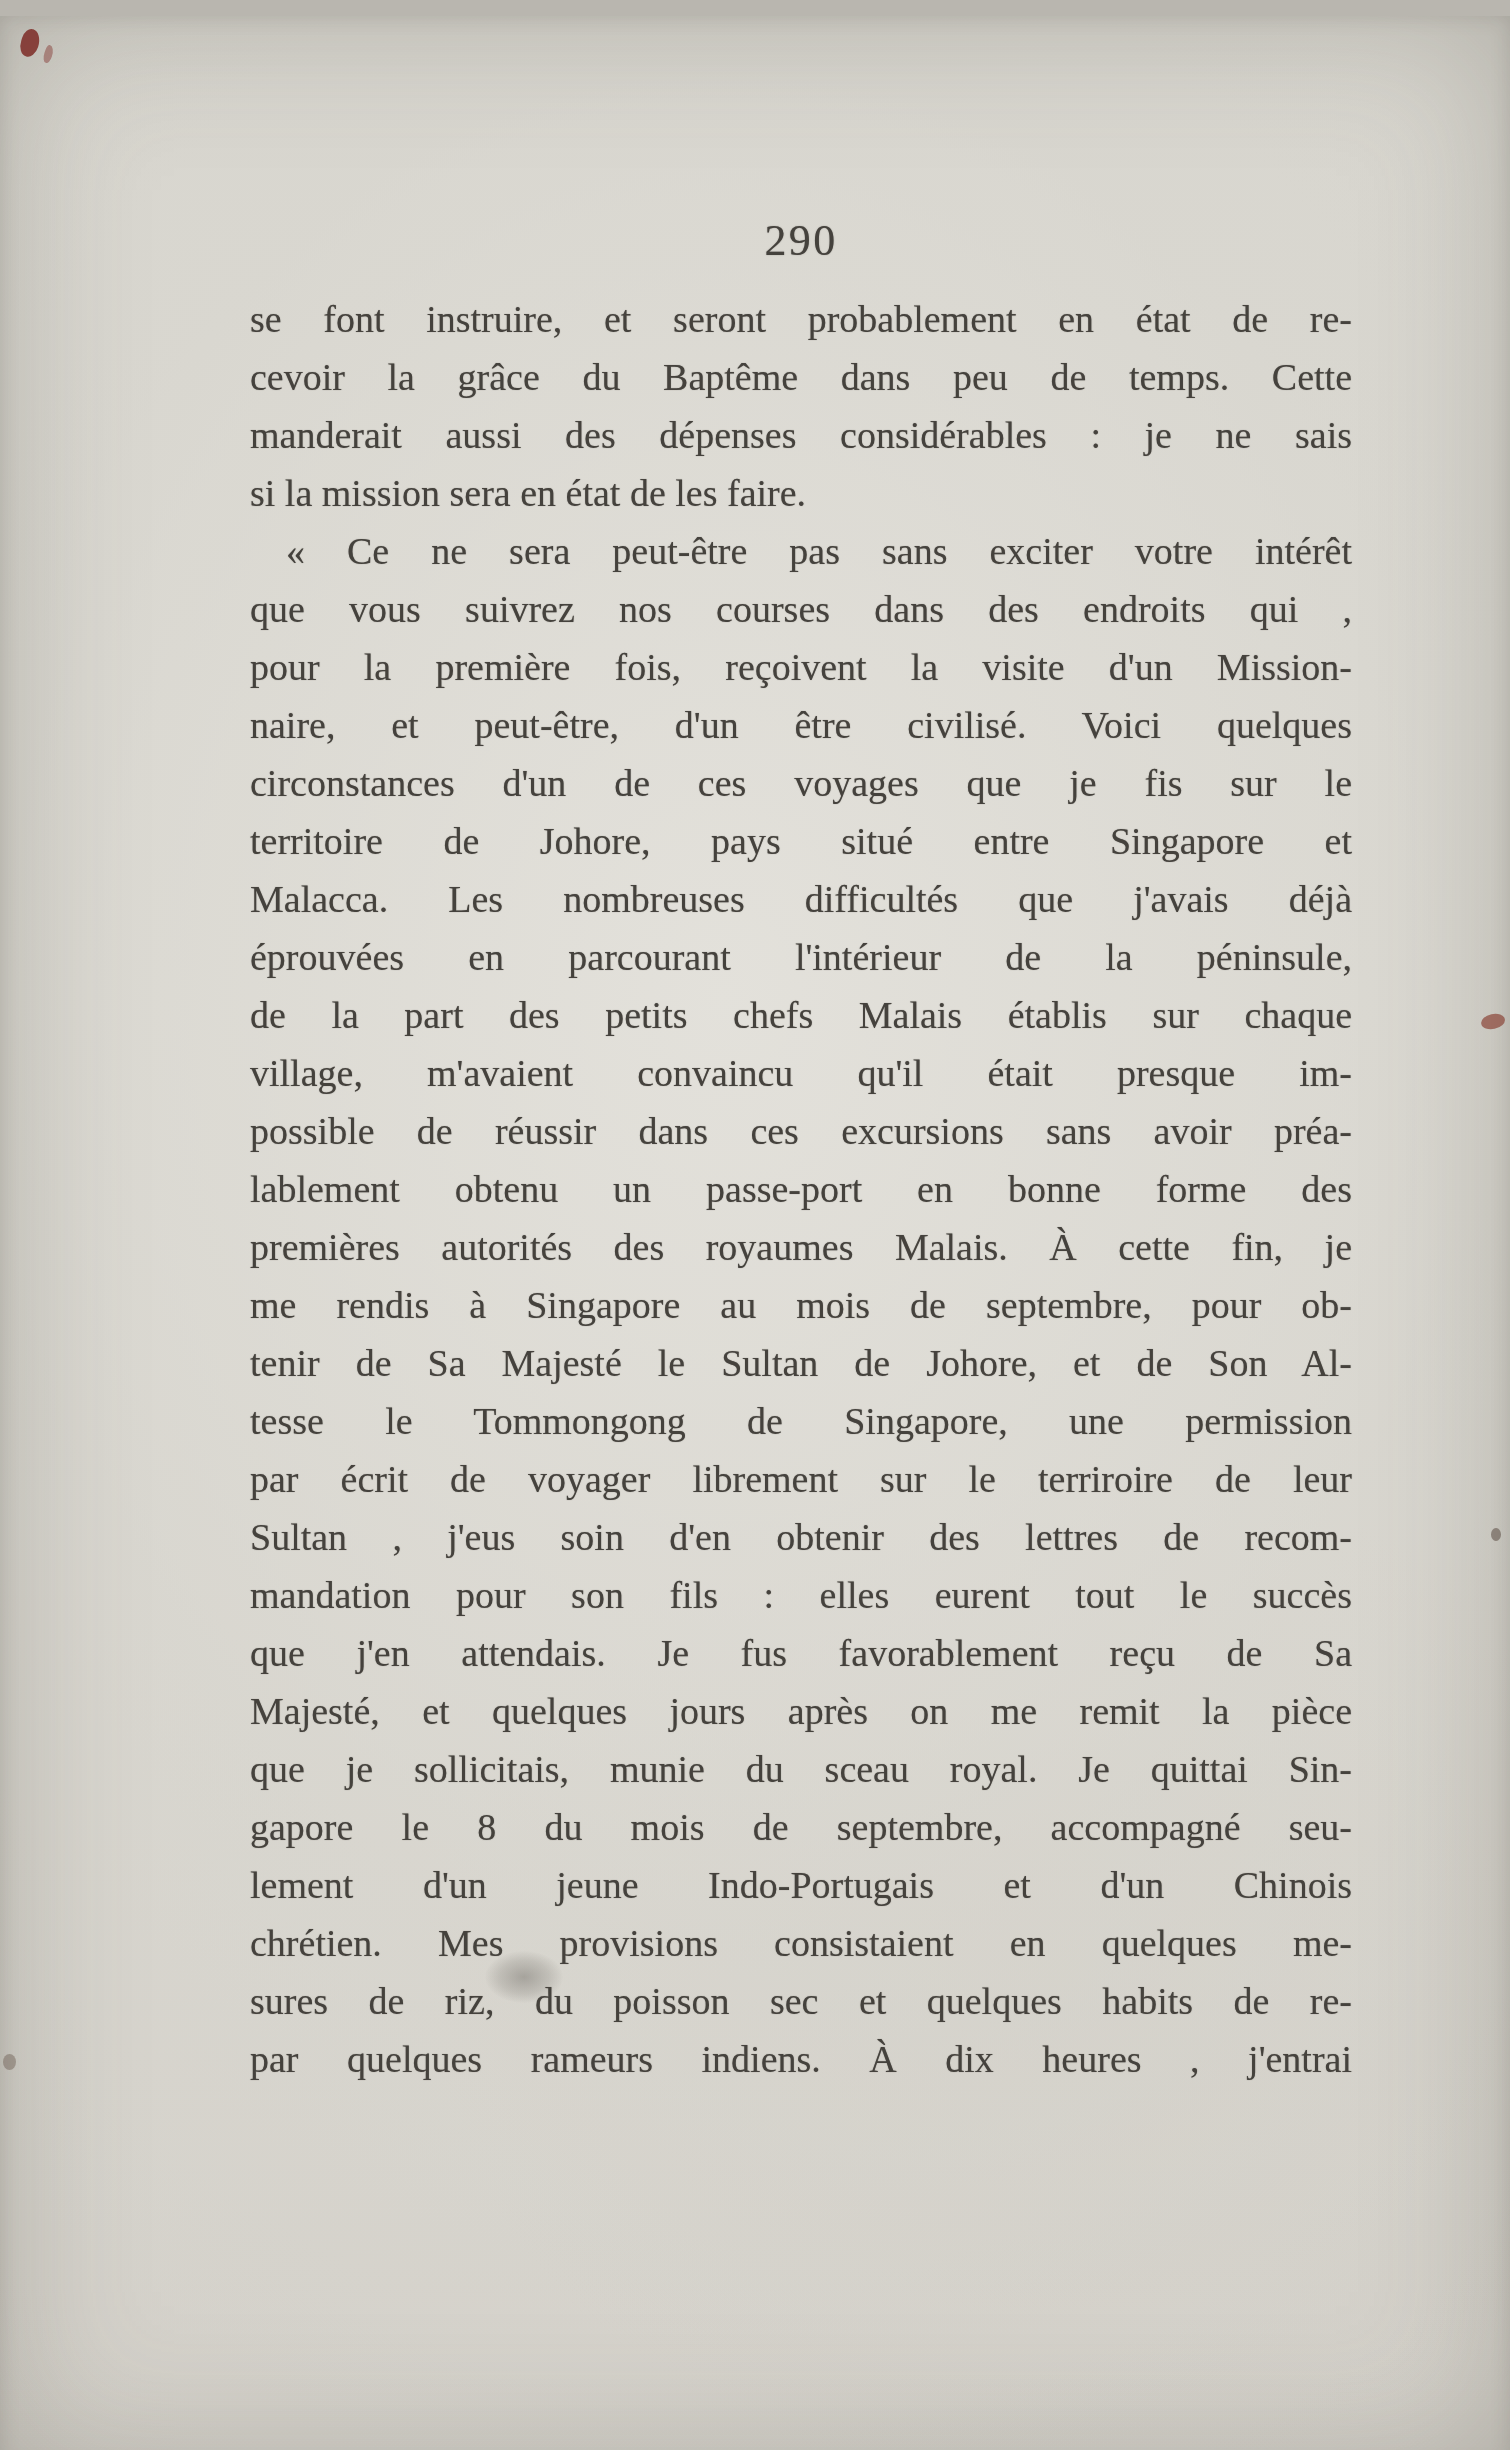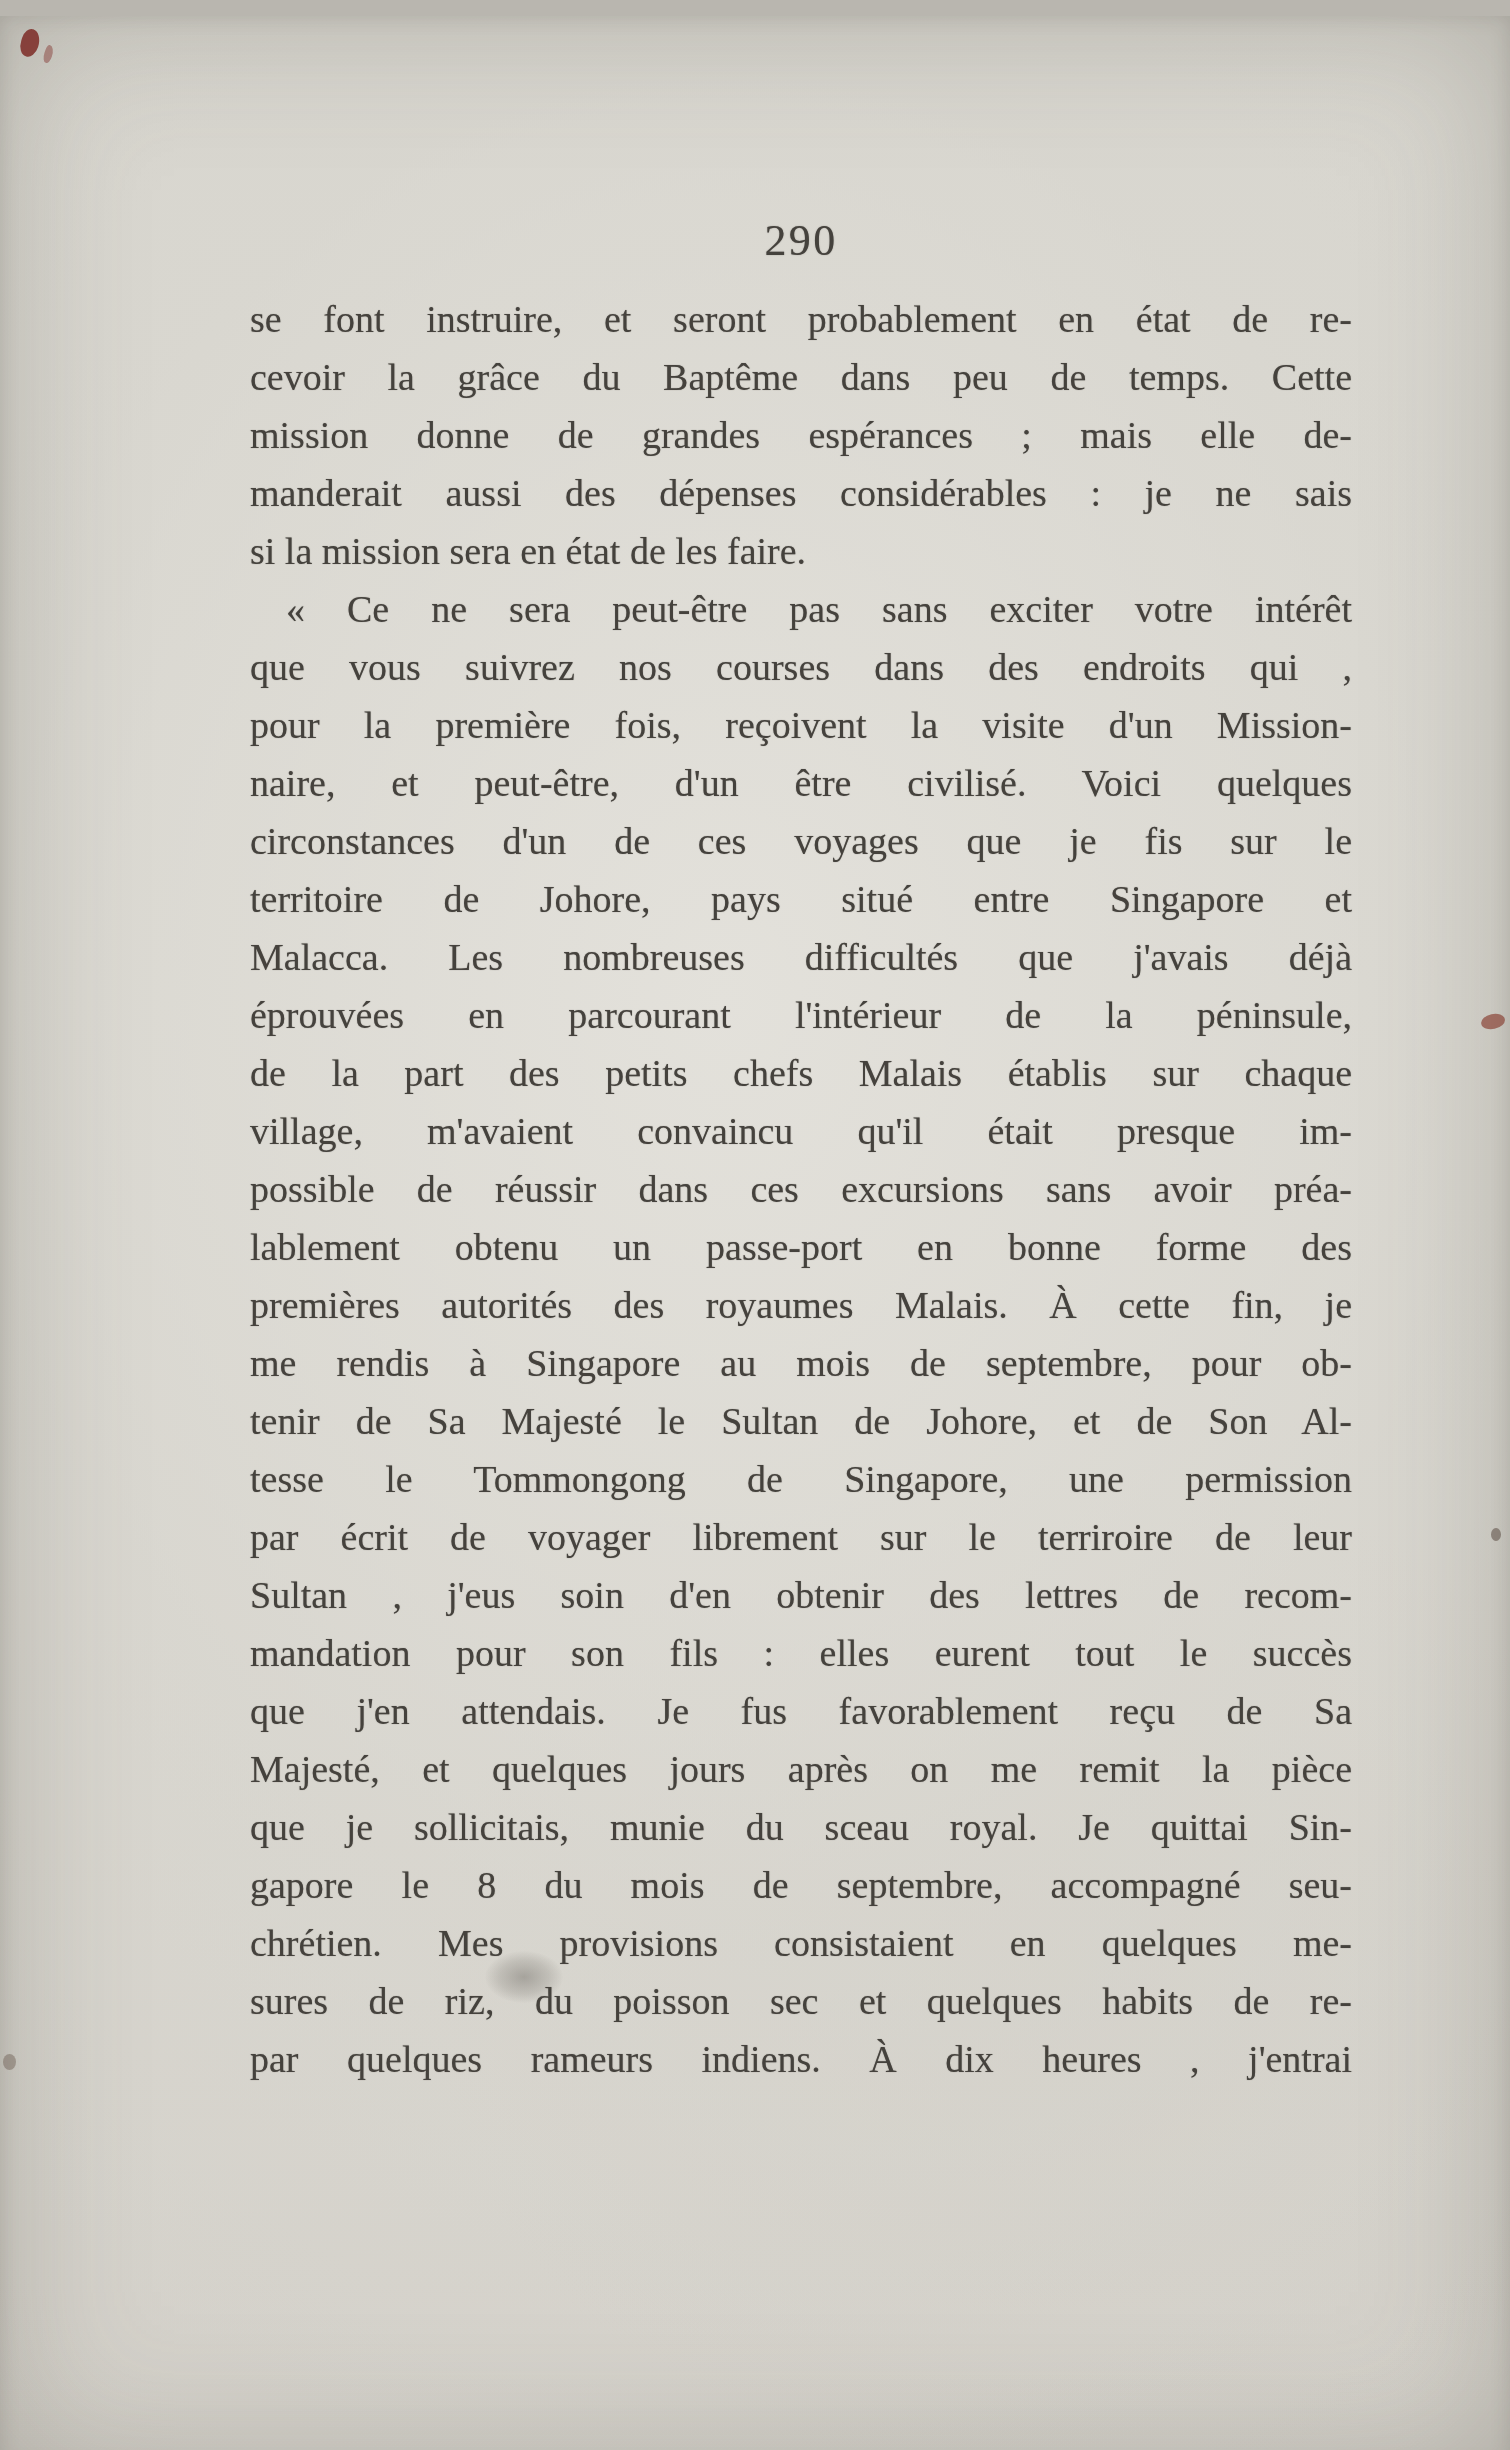--- a/index.html
+++ b/index.html
@@ -101,21 +101,20 @@
   <div class="speck s2"></div>
   <div class="speck s3"></div>
   <div class="speck s4"></div>
   <div class="smudge"></div>
 
   <div class="page-number">290</div>
 
   <div class="text-block">
       <div class="line">se font instruire, et seront probablement en état de re-</div>
       <div class="line">cevoir la grâce du Baptême dans peu de temps. Cette</div>
-      <div class="line">mission donne de grandes espérances ; mais elle de-</div>
       <div class="line">manderait aussi des dépenses considérables : je ne sais</div>
       <div class="line end">si la mission sera en état de les faire.</div>
       <div class="line indent">« Ce ne sera peut-être pas sans exciter votre intérêt</div>
       <div class="line">que vous suivrez nos courses dans des endroits qui ,</div>
       <div class="line">pour la première fois, reçoivent la visite d'un Mission-</div>
       <div class="line">naire, et peut-être, d'un être civilisé. Voici quelques</div>
       <div class="line">circonstances d'un de ces voyages que je fis sur le</div>
       <div class="line">territoire de Johore, pays situé entre Singapore et</div>
       <div class="line">Malacca. Les nombreuses difficultés que j'avais déjà</div>
       <div class="line">éprouvées en parcourant l'intérieur de la péninsule,</div>
@@ -127,18 +126,19 @@
       <div class="line">me rendis à Singapore au mois de septembre, pour ob-</div>
       <div class="line">tenir de Sa Majesté le Sultan de Johore, et de Son Al-</div>
       <div class="line">tesse le Tommongong de Singapore, une permission</div>
       <div class="line">par écrit de voyager librement sur le terriroire de leur</div>
       <div class="line">Sultan , j'eus soin d'en obtenir des lettres de recom-</div>
       <div class="line">mandation pour son fils : elles eurent tout le succès</div>
       <div class="line">que j'en attendais. Je fus favorablement reçu de Sa</div>
       <div class="line">Majesté, et quelques jours après on me remit la pièce</div>
       <div class="line">que je sollicitais, munie du sceau royal. Je quittai Sin-</div>
       <div class="line">gapore le 8 du mois de septembre, accompagné seu-</div>
+      <div class="line">lement d'un jeune Indo-Portugais et d'un Chinois</div>
       <div class="line">chrétien. Mes provisions consistaient en quelques me-</div>
       <div class="line">sures de riz, du poisson sec et quelques habits de re-</div>
       <div class="line">par quelques rameurs indiens. À dix heures , j'entrai</div>
     </div>
 </div>
 
 
 </body></html>

